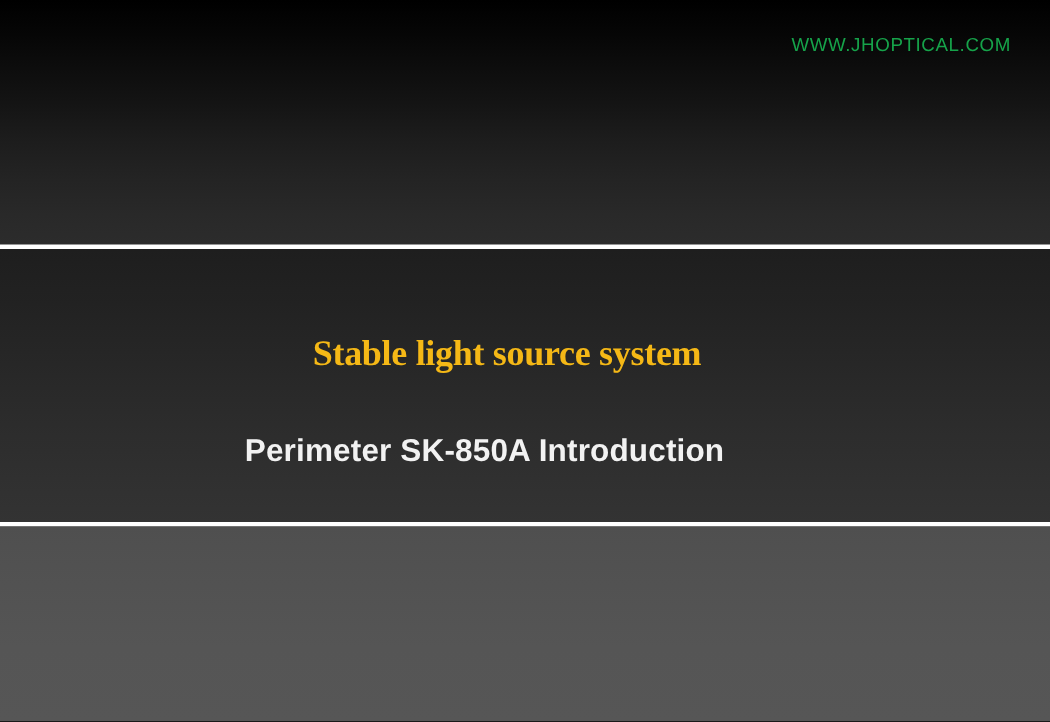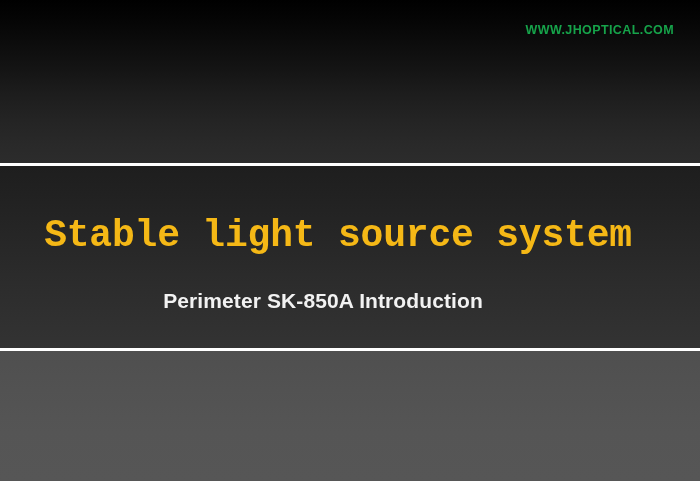--- a/index.html
+++ b/index.html
@@ -36,21 +36,21 @@
                 #242424 74%,
                 #292929 88%,
                 #2c2c2c 100%);
   }
 
   .site-url {
     position: absolute;
     right: 26px;
     top: 23px;
     font-size: 12.5px;
-    font-weight: 700;
+    font-weight: 400;
     letter-spacing: 0.4px;
     color: #16a34a;
     white-space: nowrap;
     font-family: "Liberation Sans", sans-serif;
   }
 
   
   .rule {
     position: absolute;
     left: 0;
@@ -76,27 +76,27 @@
                 #303030 84%,
                 #333333 100%);
   }
 
   .title-main {
     position: absolute;
     left: 0;
     top: 48px;
     width: 676px;
     text-align: center;
-    font-size: 38px;
+    font-size: 24px;
     line-height: 44px;
     font-weight: 700;
     color: #f5b816;
     letter-spacing: -0.2px;
     white-space: nowrap;
-    font-family: Liberation Mono, monospace;
+    font-family: Liberation Serif, serif;
   }
 
   .title-sub {
     position: absolute;
     left: 0;
     top: 123px;
     width: 646px;
     text-align: center;
     font-size: 21px;
     line-height: 24px;

